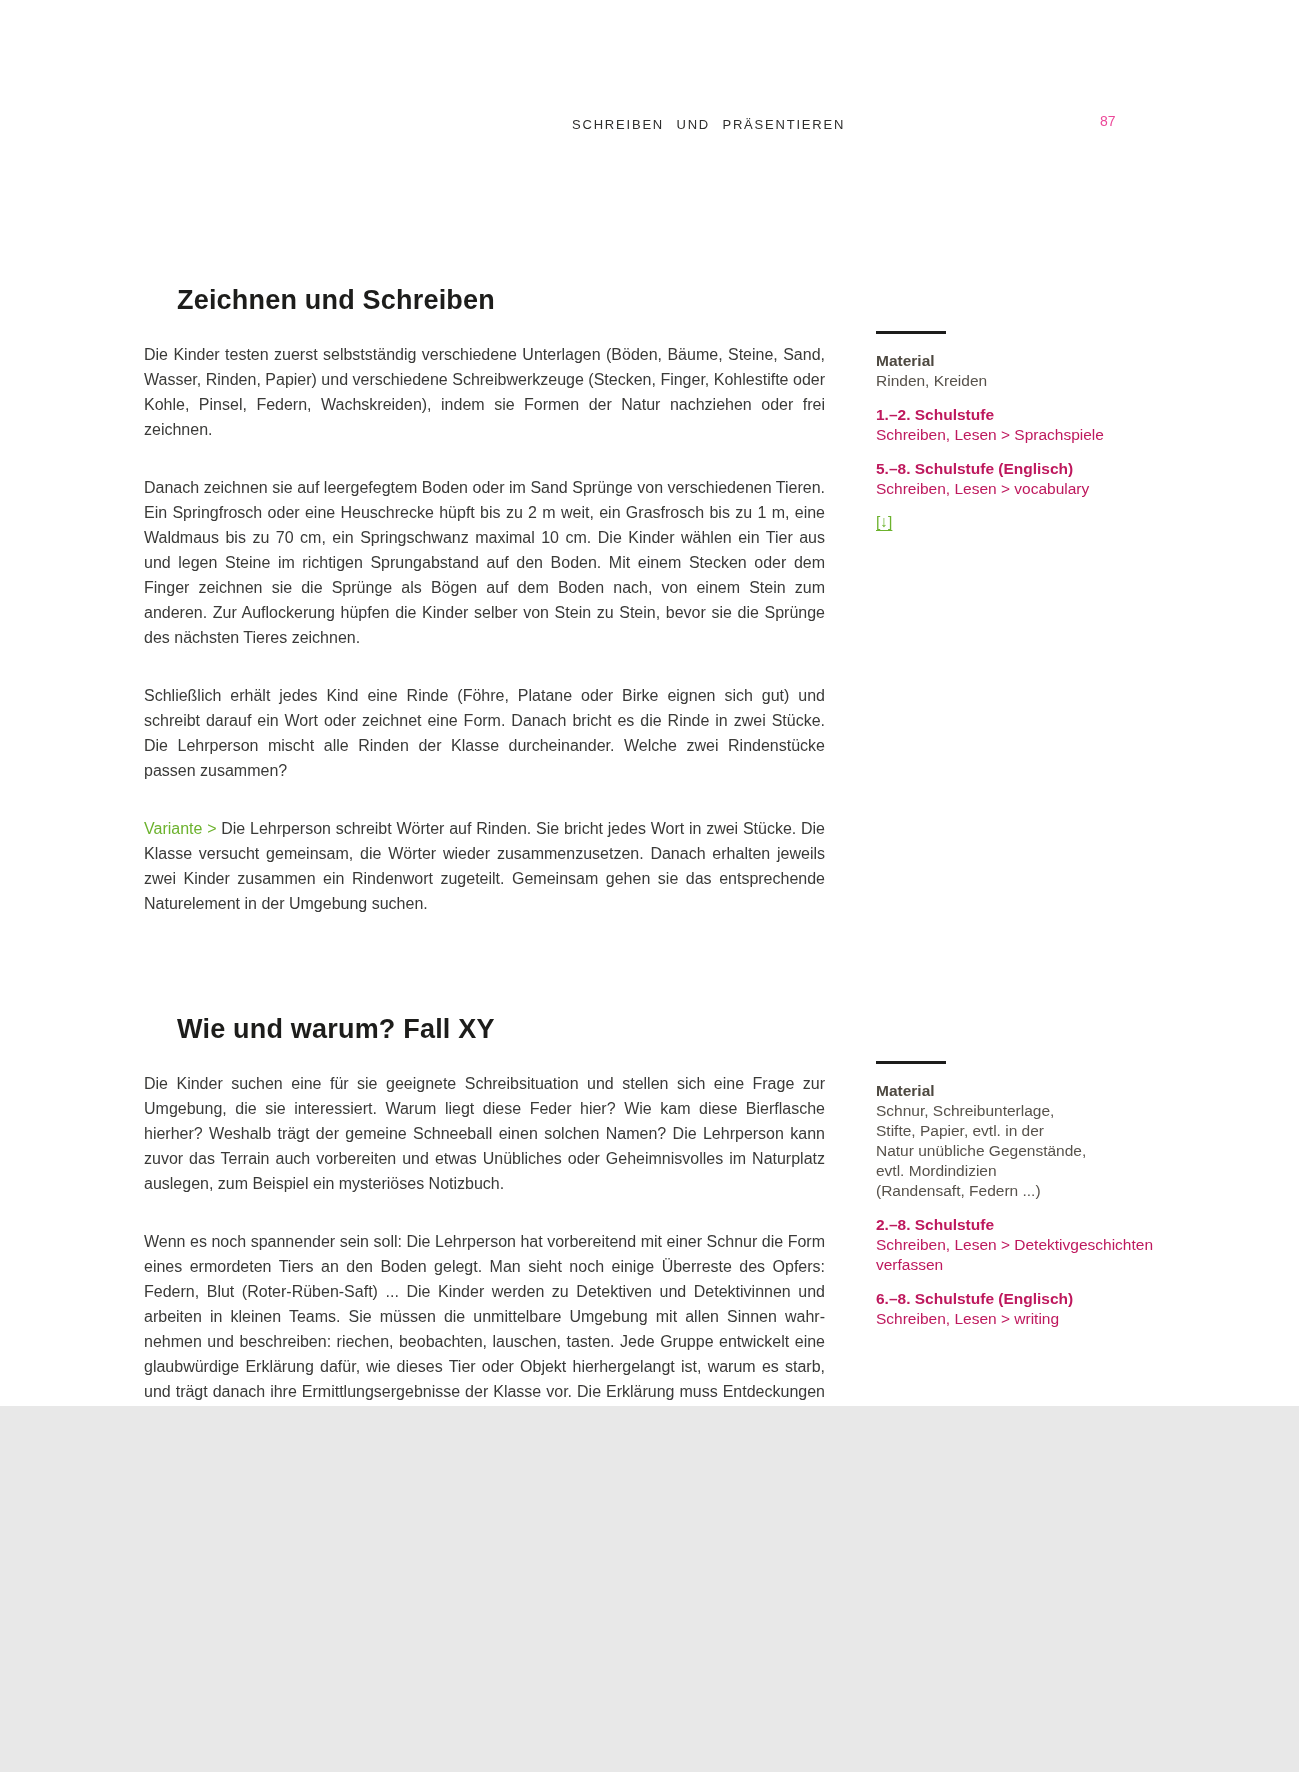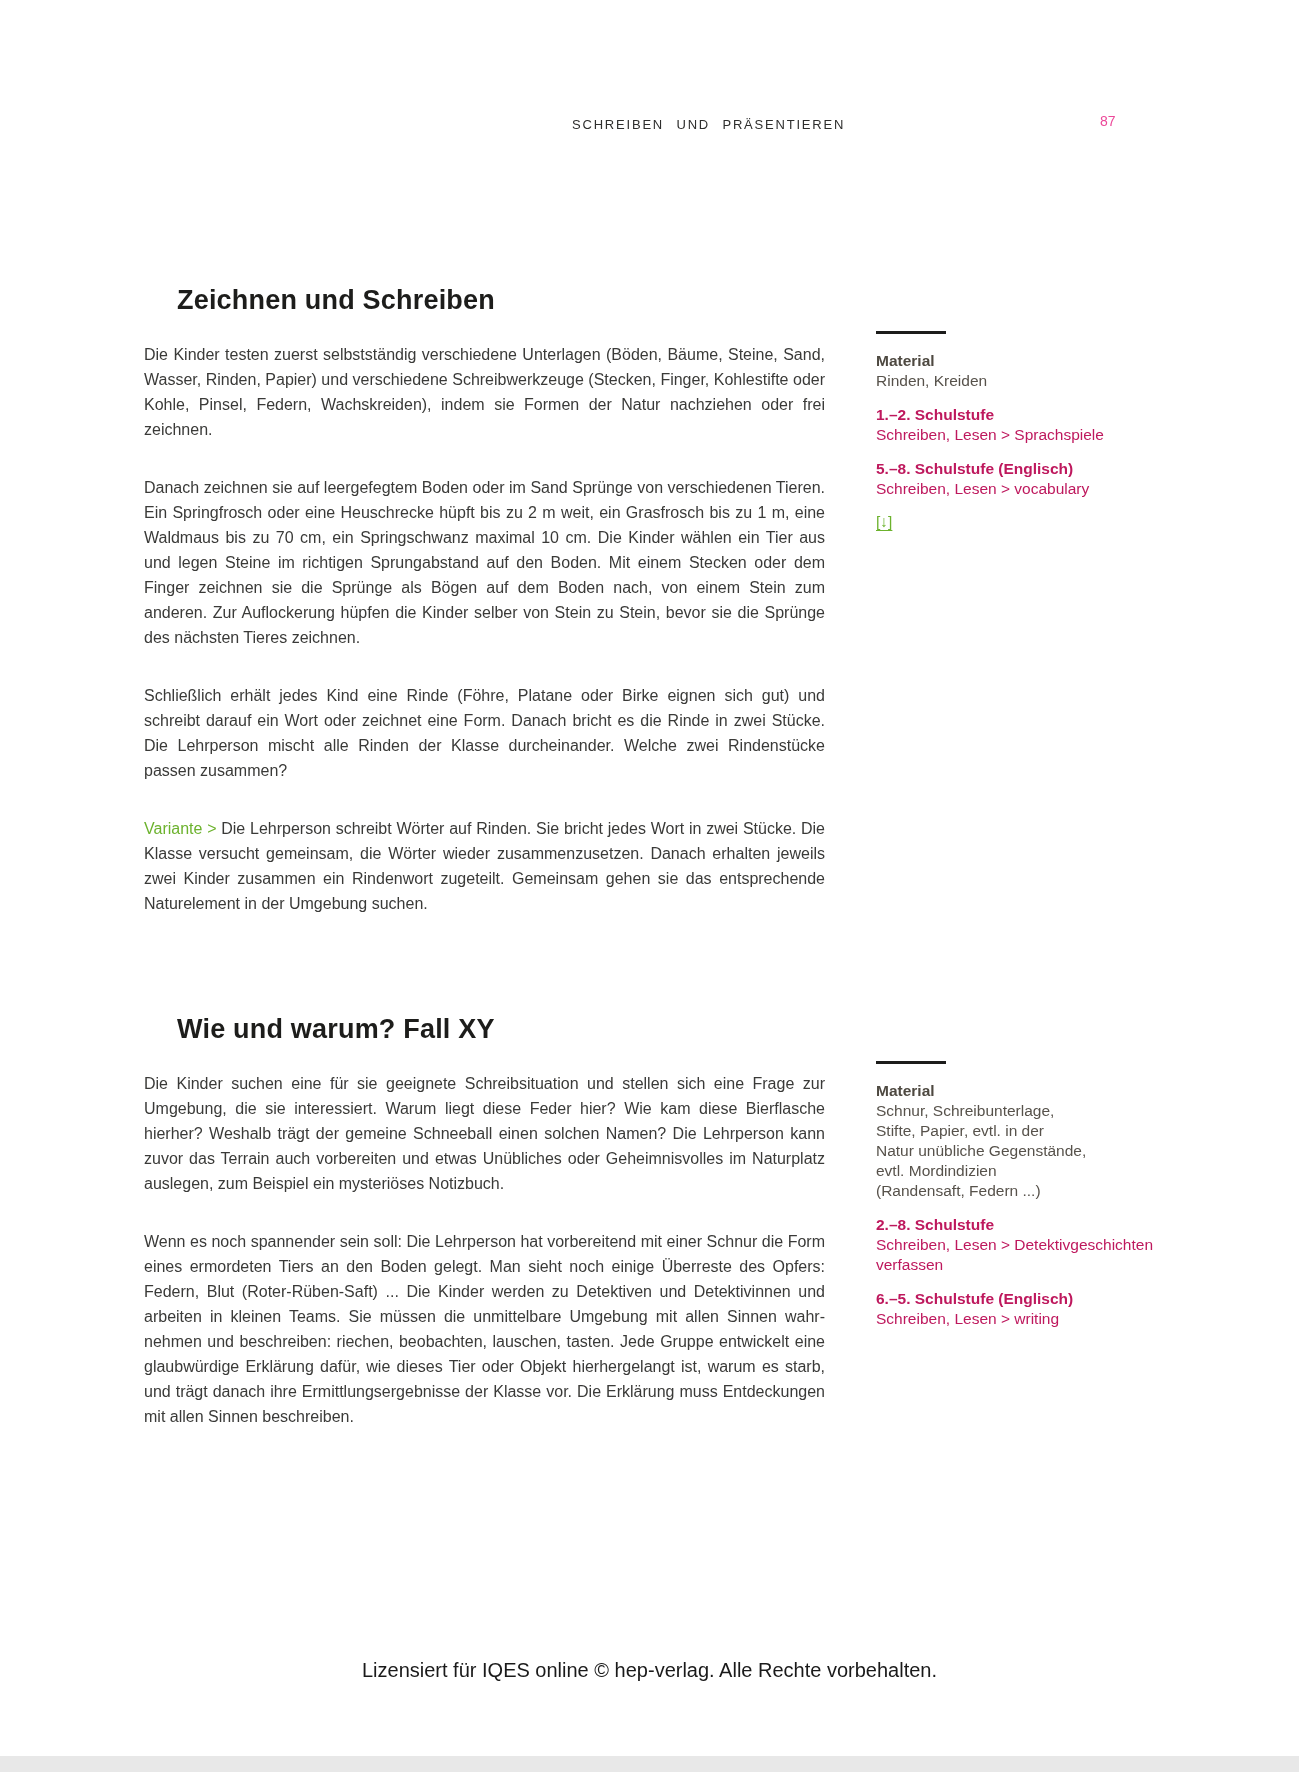--- a/index.html
+++ b/index.html
@@ -1,18 +1,18 @@
 <!DOCTYPE html>
 <html><head>
 <meta charset="utf-8">
 <style>
   html,body { margin:0; padding:0; background:#e8e8e8; }
   .page {
     position:relative;
-    width:1299px; height:1756px;
+    width:1299px; height:1406px;
     margin:0 auto;
     background:#ffffff;
     font-family:"Liberation Sans","DejaVu Sans",sans-serif;
     color:#3a3a38;
     overflow:hidden;
   }
 
   
   .running-header {
     position:absolute; top:117px; left:572px;
@@ -107,20 +107,20 @@
     <div class="material-text">Schnur, Schreibunterlage,
 Stifte, Papier, evtl. in der
 Natur unübliche Gegenstände,
 evtl. Mordindizien
 (Randensaft, Federn ...)</div>
     <div class="tag-group">
       <div class="tag-level">2.–8. Schulstufe</div>
       <div class="tag-line"><span class="tag-subjects">Schreiben, Lesen</span><span class="tag-topic"> &gt; Detektiv­geschichten verfassen</span></div>
     </div>
     <div class="tag-group">
-      <div class="tag-level">6.–5. Schulstufe (Englisch)</div>
+      <div class="tag-level">6.–8. Schulstufe (Englisch)</div>
       <div class="tag-line"><span class="tag-subjects">Schreiben, Lesen</span><span class="tag-topic"> &gt; writing</span></div>
     </div>
   </div>
 
   <div class="footer">Lizensiert für IQES online © hep-verlag. Alle Rechte vorbehalten.</div>
 
 </div>
 
 </body></html>

